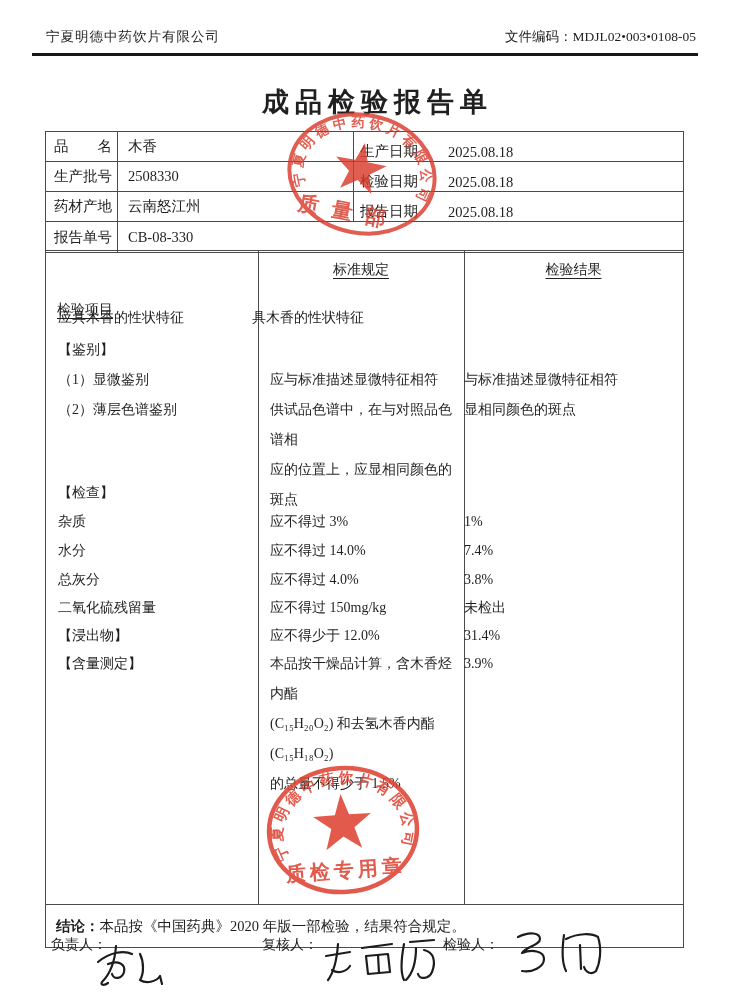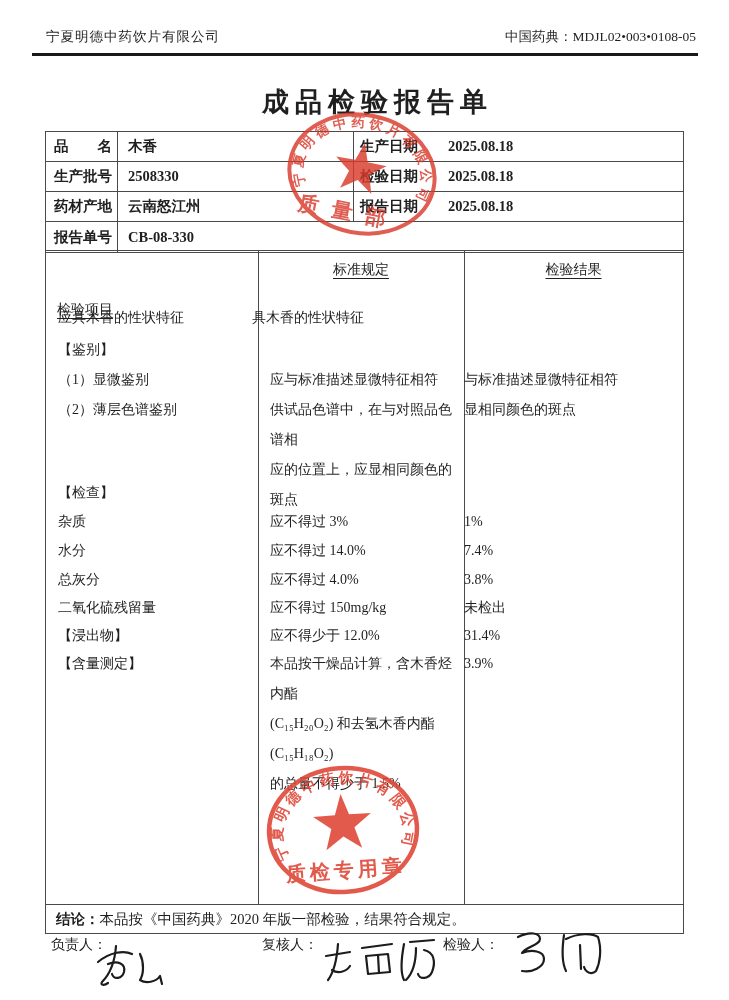--- a/index.html
+++ b/index.html
@@ -17,21 +17,21 @@
   .header-rule { position:absolute; left:32px; top:53px; width:666px; height:2.5px; background:#181818; }
   .title {
     position:absolute; left:12px; right:0; top:84px; text-align:center;
     font-size:27px; font-weight:bold; letter-spacing:6px; padding-left:14px;
   }
   
   .info-table {
     position:absolute; left:45px; top:131px; width:639px;
     border:1px solid #4a4a4a; font-size:14.5px;
   }
-  .info-row { display:flex; height:30px; align-items:center;font-weight:bold; }
+  .info-row { display:flex; height:30px; align-items:flex-end; }
   .info-row.bordered { border-bottom:1px solid #4a4a4a; }
   .info-label { width:72px; padding-left:8px; border-right:1px solid #4a4a4a; height:100%; display:flex; align-items:center; }
   .info-value { width:236px; padding-left:10px; height:100%; display:flex; align-items:center; }
   .info-value.divided { border-right:1px solid #4a4a4a; }
   .info-value.full { flex:1; border-right:none; }
   .info-rlabel { width:94px; padding-left:6px; }
   .info-rvalue { padding-left:0px; }
   
   .main-table {
     position:absolute; left:45px; top:250px; width:639px; height:655px;
@@ -44,42 +44,42 @@
   .thead .h1 { width:212px; padding-left:11px;margin-top:40px; }
   .thead .h2 { width:206px; text-align:center; }
   .thead .h3 { flex:1; text-align:center; }
   .thead span { text-decoration:underline; text-underline-offset:4px; }
   .trow { position:absolute; left:0; width:100%; display:flex; align-items:flex-start; line-height:30px; }
   .trow .c1 { width:212px; padding-left:12px; }
   .trow .c2 { width:206px; padding-left:12px; white-space:pre-line; }
   .trow .c3 { flex:1; white-space:pre-line; }
   
   .conclusion-row {
-    position:absolute; left:45px; top:904px; width:639px; height:30px;
+    position:absolute; left:45px; top:904px; width:639px; height:44px;
     border:1px solid #4a4a4a; display:flex; align-items:center;
     font-size:14.5px; padding-left:10px;
   }
   .conclusion-row .lab { font-weight:bold; }
   .sign-label { position:absolute; top:936px; font-size:14px; }
   .sign-label.s1 { left:51px; }
   .sign-label.s2 { left:262px; }
   .sign-label.s3 { left:443px; }
   .sigsvg { position:absolute; }
   .sigsvg path { fill:none; stroke:#1c1c1c; stroke-width:2.2; stroke-linecap:round; stroke-linejoin:round; }
   
   .stamp { position:absolute; z-index:5; }
   .stamp text { font-family:"Liberation Sans","DejaVu Sans",sans-serif; font-weight:bold; }
 </style>
 </head>
 <body>
 
 <div class="page">
 
   <div class="company-name">宁夏明德中药饮片有限公司</div>
-  <div class="doc-code"><span>中国药典：</span><span>MDJL02•003•0108-05</span></div>
+  <div class="doc-code"><span>文件编码：</span><span>MDJL02•003•0108-05</span></div>
   <div class="header-rule"></div>
   <div class="title">成品检验报告单</div>
 
   <div class="info-table">
     <div class="info-row bordered">
       <div class="info-label">品　　名</div>
       <div class="info-value divided">木香</div>
       <div class="info-rlabel">生产日期</div>
       <div class="info-rvalue">2025.08.18</div>
     </div>

